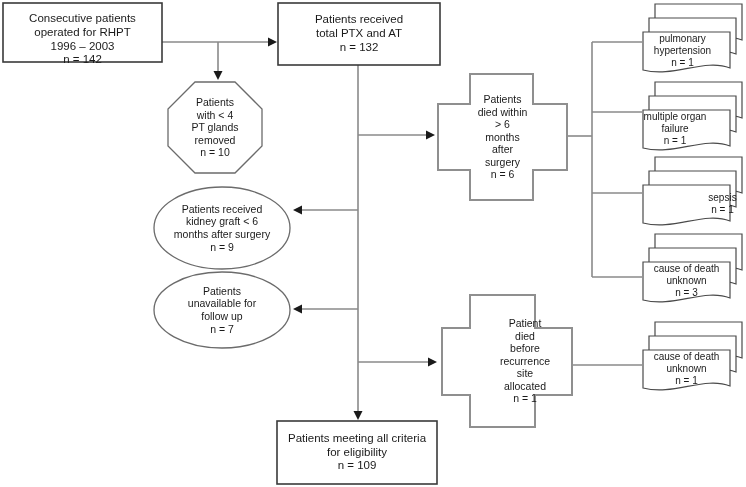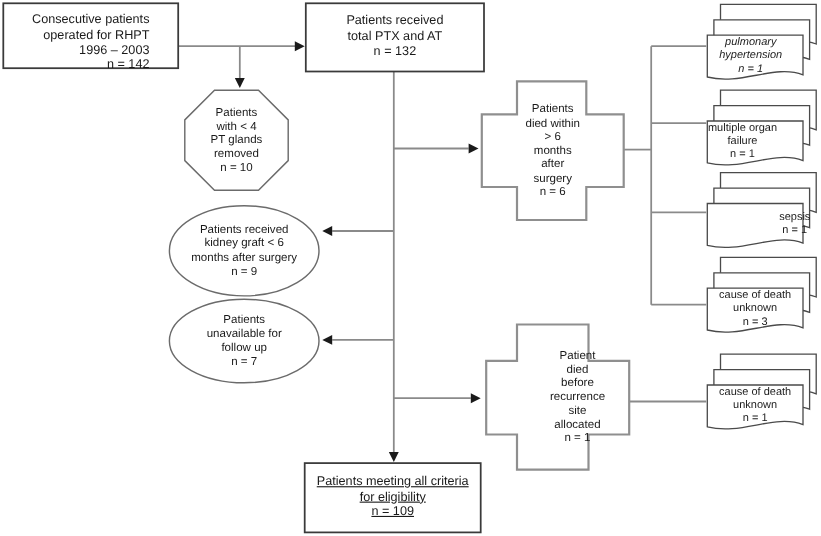--- a/index.html
+++ b/index.html
@@ -84,21 +84,21 @@
       <path d="M649,248 L736,248 L736,284 C710,274 680,294 649,286 Z"></path>
       <path d="M643,262 L730,262 L730,298 C704,288 674,308 643,300 Z"></path>
     </g>
     <g fill="#ffffff" stroke="#4a4a4a" stroke-width="1.2">
       <path d="M655,322 L742,322 L742,358 C716,348 686,368 655,360 Z"></path>
       <path d="M649,336 L736,336 L736,372 C710,362 680,382 649,374 Z"></path>
       <path d="M643,350 L730,350 L730,386 C704,376 674,396 643,388 Z"></path>
     </g>
   </svg>
 
-  <div class="label lbl-box" style="left:3px; top:3px; width:159px; height:73px;text-align:right;">Consecutive patients
+  <div class="label lbl-box" style="left:3px; top:3px; width:159px; height:73px;">Consecutive patients
 operated for RHPT
 1996 – 2003
 n = 142</div>
 
   <div class="label lbl-box" style="left:278px; top:3px; width:162px; height:62px;">Patients received
 total PTX and AT
 n = 132</div>
 
   <div class="label lbl-small" style="left:168px; top:82px; width:94px; height:91px;">Patients
 with &lt; 4
@@ -125,36 +125,36 @@
 n = 6</div>
 
   <div class="label lbl-small" style="left:442px; top:295px; width:130px; height:132px;margin-left:18px;">Patient
 died
 before
 recurrence
 site
 allocated
 n = 1</div>
 
-  <div class="label lbl-doc" style="left:643px; top:30px; width:79px; height:42px;font-style:italic;">pulmonary
+  <div class="label lbl-doc" style="left:643px; top:30px; width:79px; height:42px;">pulmonary
 hypertension
 n = 1</div>
 
   <div class="label lbl-doc" style="left:643px; top:108px; width:64px; height:42px;">multiple organ
 failure
 n = 1</div>
 
   <div class="label lbl-doc" style="left:643px; top:183px; width:87px; height:42px;padding-left:36px;">sepsis
 n = 1</div>
 
   <div class="label lbl-doc" style="left:643px; top:260px; width:87px; height:42px;">cause of death
 unknown
 n = 3</div>
 
   <div class="label lbl-doc" style="left:643px; top:348px; width:87px; height:42px;">cause of death
 unknown
 n = 1</div>
 
-  <div class="label lbl-box" style="left:277px; top:421px; width:160px; height:63px;text-decoration:underline;">Patients meeting all criteria
+  <div class="label lbl-box" style="left:277px; top:421px; width:160px; height:63px;">Patients meeting all criteria
 for eligibility
 n = 109</div>
 
 </div>
 
 </body></html>

